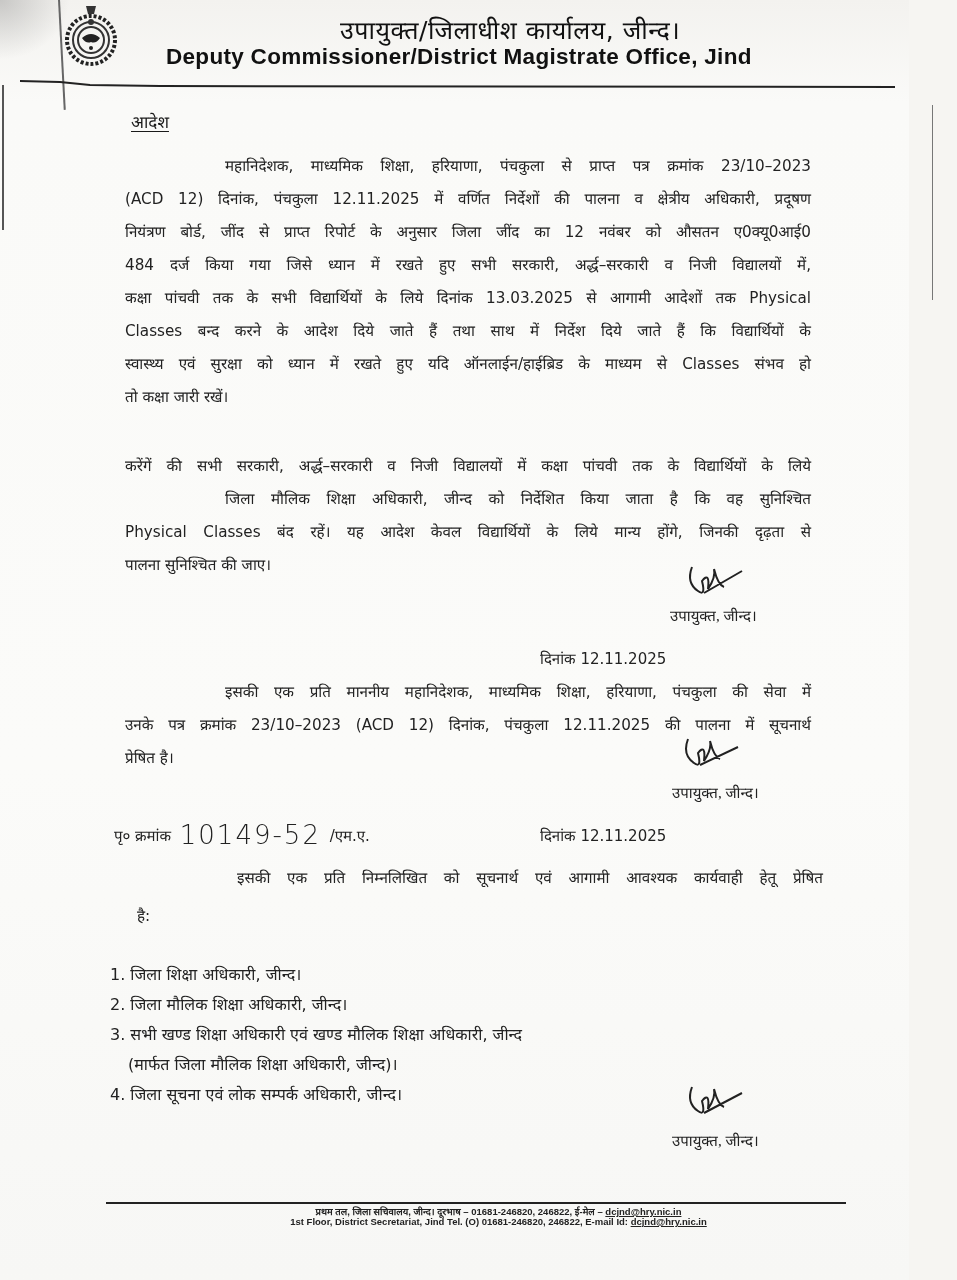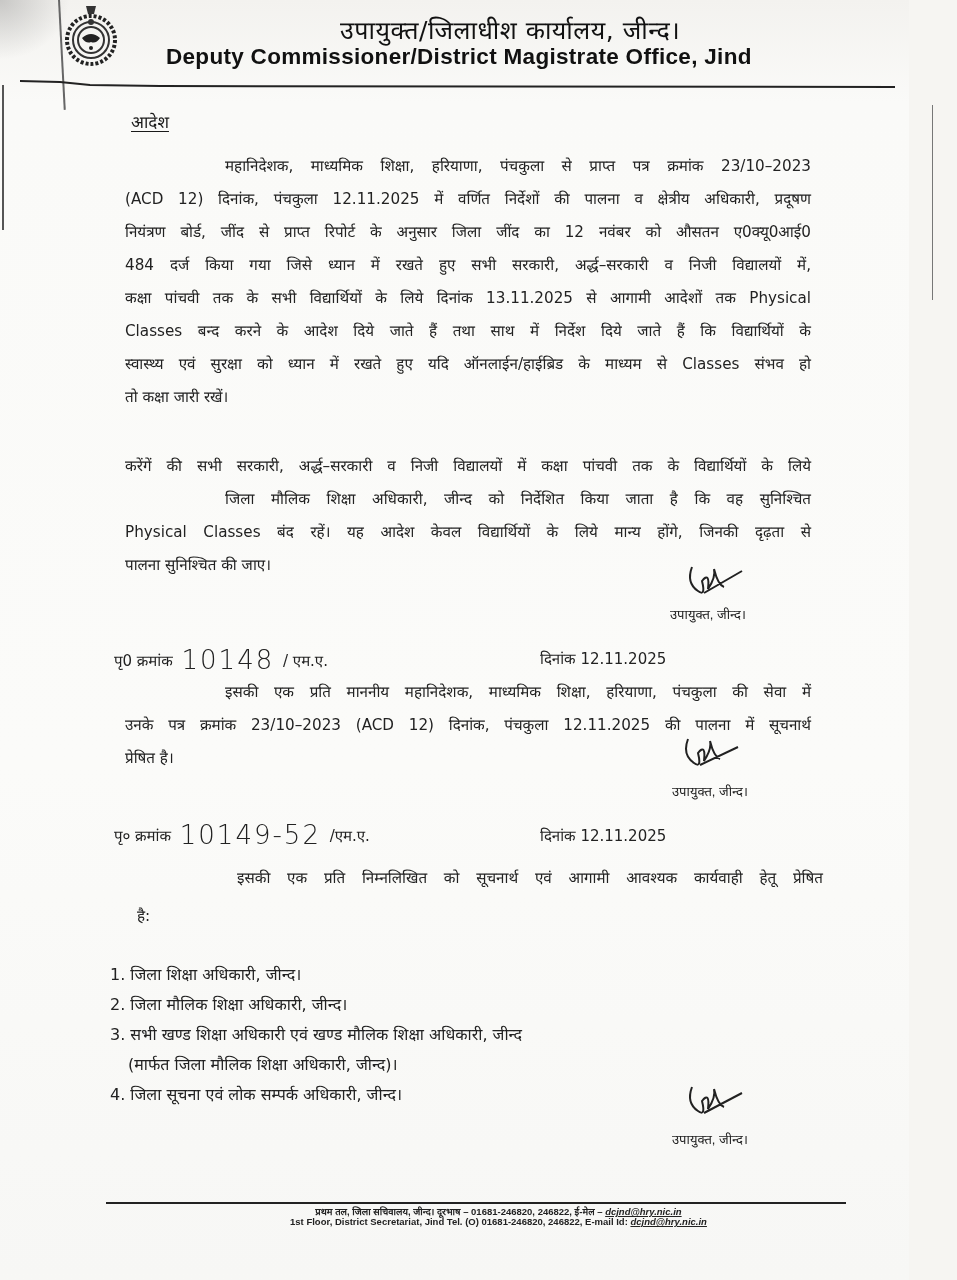--- a/index.html
+++ b/index.html
@@ -70,22 +70,22 @@
     .indent { padding-left: 100px; }
     .p1 { top: 150px; }
     .p2 { top: 450px; }
     .p3 { top: 676px; }
     .p4 { top: 859px; margin-left: 12px; }
     .sig {
       position: absolute; width: 100px; height: 50px;
     }
     .sig-label {
       position: absolute;
-      font-family: Liberation Sans, sans-serif;
-      font-size: 13px; color: #222; white-space: nowrap;
+      font-family: Liberation Serif, serif;
+      font-size: 15px; color: #222; white-space: nowrap;
     }
     .ref {
       position: absolute; left: 114px;
       font-family: "DejaVu Sans", sans-serif;
       font-size: 15px; color: #222; white-space: nowrap;
     }
     .ref .hand {
       font-family: "DejaVu Sans", sans-serif;
       font-size: 26px; font-weight: 300; letter-spacing: 2px;
       vertical-align: -3px; margin: 0 4px;
@@ -104,21 +104,21 @@
     .list li { white-space: nowrap; }
     .list .sub { padding-left: 18px; }
     .footer-rule {
       position: absolute; left: 106px; top: 1202px; width: 740px; height: 2px; background: #222;
     }
     .footer-line {
       position: absolute; left: 0; width: 957px; text-align: center;
       font-family: "Liberation Sans", sans-serif; font-weight: bold;
       font-size: 9.5px; color: #222; white-space: nowrap;
     }
-    .footer-line .mail { text-decoration: underline; font-style: italic; }
+    .footer-line .mail { text-decoration: underline; }
     .f1 { top: 1205px; padding-left: 40px; box-sizing: border-box; }
     .f2 { top: 1216px; padding-left: 40px; box-sizing: border-box; }
   </style>
 </head>
 <body>
 
 <div class="page">
   <div class="scan-shadow-tl"></div>
   <div class="edge-fold"></div>
   <div class="edge-left"></div>
@@ -139,43 +139,38 @@
     <path d="M0 1 L40 2 L70 5 L140 6 L875 7" stroke="#222" stroke-width="2" fill="none"></path>
   </svg>
 
   <div class="title">आदेश</div>
 
   <div class="para p1">
     <span class="line indent">महानिदेशक, माध्यमिक शिक्षा, हरियाणा, पंचकुला से प्राप्त पत्र क्रमांक 23/10–2023</span>
     <span class="line">(ACD 12) दिनांक, पंचकुला 12.11.2025 में वर्णित निर्देशों की पालना व क्षेत्रीय अधिकारी, प्रदूषण</span>
     <span class="line">नियंत्रण बोर्ड, जींद से प्राप्त रिपोर्ट के अनुसार जिला जींद का 12 नवंबर को औसतन ए0क्यू0आई0</span>
     <span class="line">484 दर्ज किया गया जिसे ध्यान में रखते हुए सभी सरकारी, अर्द्ध–सरकारी व निजी विद्यालयों में,</span>
-    <span class="line">कक्षा पांचवी तक के सभी विद्यार्थियों के लिये दिनांक 13.11.2025 से आगामी आदेशों तक Physical</span>
+    <span class="line">कक्षा पांचवी तक के सभी विद्यार्थियों के लिये दिनांक 13.03.2025 से आगामी आदेशों तक Physical</span>
     <span class="line">Classes बन्द करने के आदेश दिये जाते हैं तथा साथ में निर्देश दिये जाते हैं कि विद्यार्थियों के</span>
     <span class="line">स्वास्थ्य एवं सुरक्षा को ध्यान में रखते हुए यदि ऑनलाईन/हाईब्रिड के माध्यम से Classes संभव हो</span>
     <span class="line last">तो कक्षा जारी रखें।</span>
   </div>
 
   <div class="para p2">
     <span class="line">करेंगें की सभी सरकारी, अर्द्ध–सरकारी व निजी विद्यालयों में कक्षा पांचवी तक के विद्यार्थियों के लिये</span>
     <span class="line indent">जिला मौलिक शिक्षा अधिकारी, जीन्द को निर्देशित किया जाता है कि वह सुनिश्चित</span>
     <span class="line">Physical Classes बंद रहें। यह आदेश केवल विद्यार्थियों के लिये मान्य होंगे, जिनकी दृढ़ता से</span>
     <span class="line last">पालना सुनिश्चित की जाए।</span>
   </div>
 
   <svg class="sig" style="left:680px; top:563px;" viewBox="0 0 100 50">
     <path d="M12 4 Q6 20 18 28 Q26 34 22 18 Q30 8 28 26 Q36 14 34 6 Q38 22 44 24 M24 30 L62 8" stroke="#222" stroke-width="2" fill="none"></path>
   </svg>
   <div class="sig-label" style="left:670px; top:605px;">उपायुक्त, जीन्द।</div>
 
-  <div class="ref" style="top:645px;">
-    <span>पृ0 क्रमांक</span>
-    <span class="hand">10148</span>
-    <span>/ एम.ए.</span>
-  </div>
   <div class="date" style="top:648px;">
     <span>दिनांक</span>
     <span>12.11.2025</span>
   </div>
   <div class="para p3">
     <span class="line indent">इसकी एक प्रति माननीय महानिदेशक, माध्यमिक शिक्षा, हरियाणा, पंचकुला की सेवा में</span>
     <span class="line">उनके पत्र क्रमांक 23/10–2023 (ACD 12) दिनांक, पंचकुला 12.11.2025 की पालना में सूचनार्थ</span>
     <span class="line last">प्रेषित है।</span>
   </div>
 

